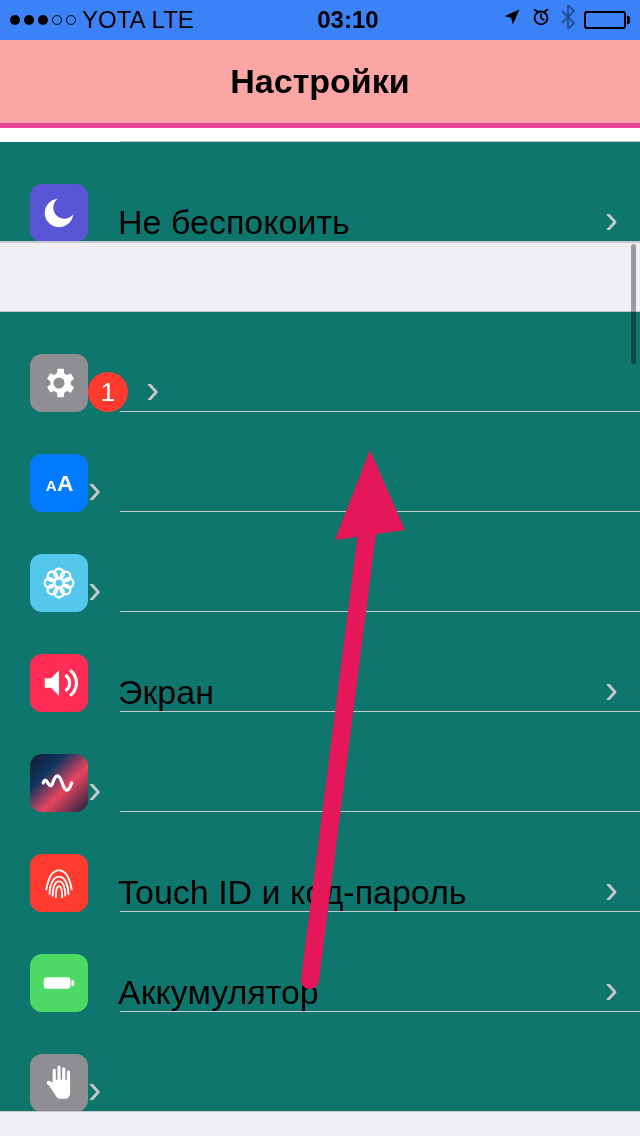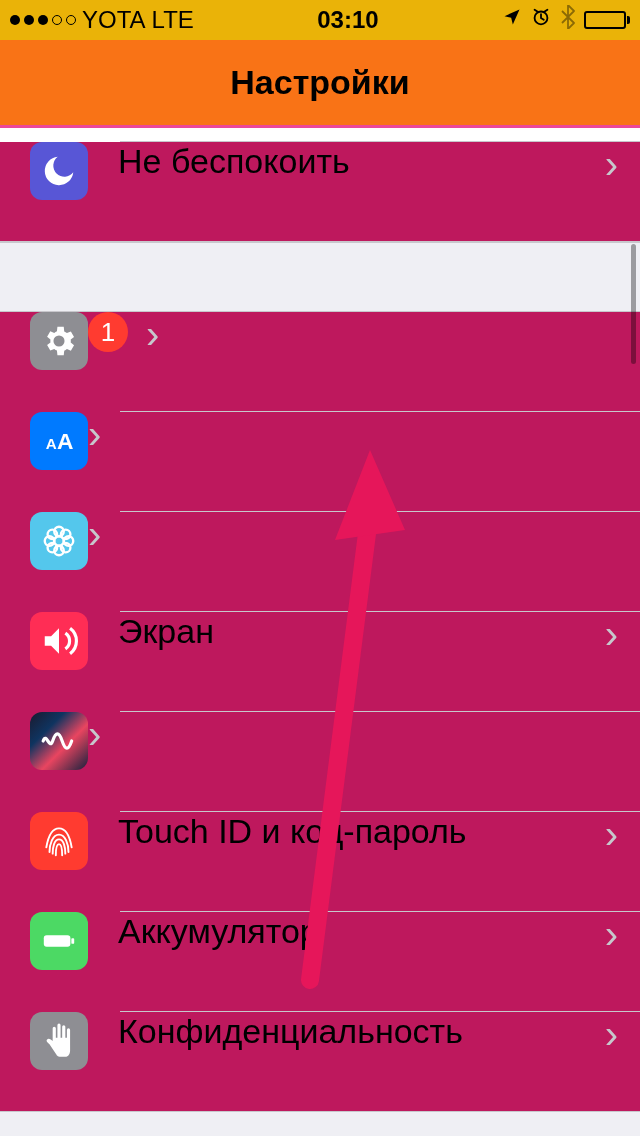--- a/index.html
+++ b/index.html
@@ -1,38 +1,38 @@
 <!DOCTYPE html>
 <html><head>
 <meta charset="utf-8">
 <style>
   * { box-sizing: border-box; margin: 0; padding: 0; }
   html, body { width: 640px; height: 1136px; font-family: -apple-system, "Helvetica Neue", Arial, sans-serif; background: #efeff4; overflow: hidden; }
-  .status-bar { height: 40px; display: flex; align-items: center; justify-content: space-between; padding: 0 10px; background: #eab308; font-size: 24px; font-weight: 500; }
+  .status-bar { height: 40px; display: flex; align-items: center; justify-content: space-between; padding: 0 10px; background: #3b82f6; font-size: 24px; font-weight: 500; }
   .status-left { display: flex; align-items: center; gap: 6px; }
   .dots { display: flex; gap: 4px; align-items: center; }
   .dot { width: 10px; height: 10px; border-radius: 50%; }
   .dot.filled { background: #000; }
   .dot.empty { border: 1.5px solid #000; }
   .status-right { display: flex; align-items: center; gap: 8px; }
   .nav-arrow { font-size: 22px; }
   .alarm-icon svg { width: 22px; height: 22px; }
   .bt-icon { opacity: 0.4; }
   .battery { display: flex; align-items: center; }
   .battery-body { width: 42px; height: 18px; border: 2px solid #000; border-radius: 3px; position: relative; }
   .battery-fill { background: #000; height: 100%; width: 95%; border-radius: 1px; }
   .battery-tip { width: 3px; height: 8px; background: #000; margin-left: 1px; border-radius: 0 2px 2px 0; }
 
-  .nav-header { height: 88px; background: #f97316; border-bottom: 3px solid #ec4899; display: flex; align-items: center; justify-content: center; }
+  .nav-header { height: 88px; background: #fca5a5; border-bottom: 5px solid #ec4899; display: flex; align-items: center; justify-content: center; }
   .nav-title { font-size: 34px; font-weight: 600; }
 
   .content { background: #efeff4; }
   .group-gap { height: 70px; background: #efeff4; border-top: 1px solid #c8c7cc; border-bottom: 1px solid #c8c7cc;}
   .group { background: #fff; }
-  .row { display: flex; align-items: flex-start; height: 100px; padding-left: 30px; position: relative; background: #be185d; }
+  .row { display: flex; align-items: flex-end; height: 100px; padding-left: 30px; position: relative; background: #0f766e; }
   .row .icon-box { width: 58px; height: 58px; border-radius: 12px; display: flex; align-items: center; justify-content: center; flex: 0 0 58px; }
   .row .label { font-size: 34px; margin-left: 30px; flex: 1; color: #000; }
   .row .badge { background: #ff3b30; color: #fff; width: 40px; height: 40px; border-radius: 50%; display: flex; align-items: center; justify-content: center; font-size: 26px; margin-right: 18px; }
   .row .chevron { color: #c7c7cc; font-size: 40px; margin-right: 22px; font-weight: 300; }
   .row::after { content: ""; position: absolute; left: 120px; right: 0; bottom: 0; height: 1px; background: #c8c7cc; }
   .row:last-child::after { left:0; }
 
   
   .ic-dnd { background: #5856d6; }
   .ic-general { background: #8e8e93; }
@@ -206,21 +206,20 @@
         <div class="label">Аккумулятор</div>
         <div class="chevron">›</div>
       </div>
 
       <div class="row">
         <div class="icon-box ic-privacy">
           <svg viewBox="0 0 24 24">
               <path fill="#fff" d="M13 2a1 1 0 00-2 0v8h-1V4a1 1 0 00-2 0v8c-1-1-2.5-2-3.5-1S5 13 6 14l4 6c.6.9 1 2 3 2h3c2 0 3-2 3-4V5a1 1 0 00-2 0v5h-1V3a1 1 0 00-2 0v7h-1V2z"></path>
             </svg>
         </div>
-        <div class="label">Конфиденциальность</div>
         <div class="chevron">›</div>
       </div>
     </div>
   </div>
 
   <div class="scroll-indicator"></div>
 
   <svg class="anno-arrow" viewBox="0 0 180 560">
     <defs></defs>
     <line x1="60" y1="540" x2="120" y2="70" stroke="#e6165a" stroke-width="18" stroke-linecap="round"></line>

